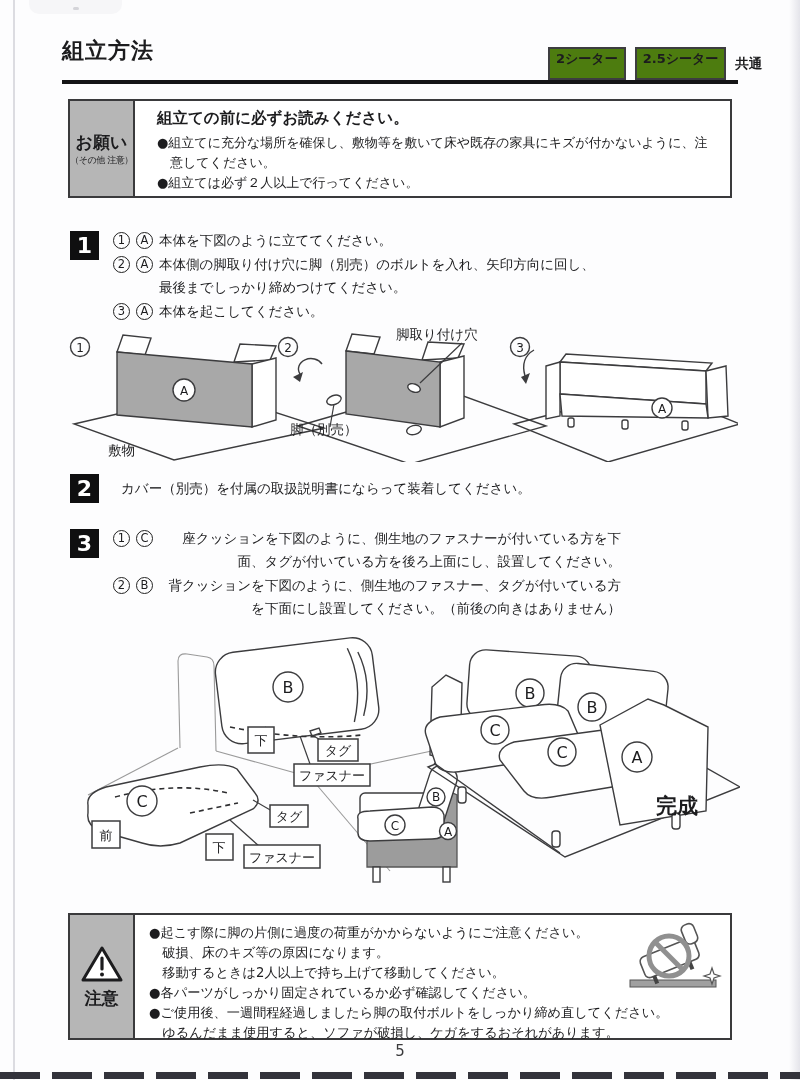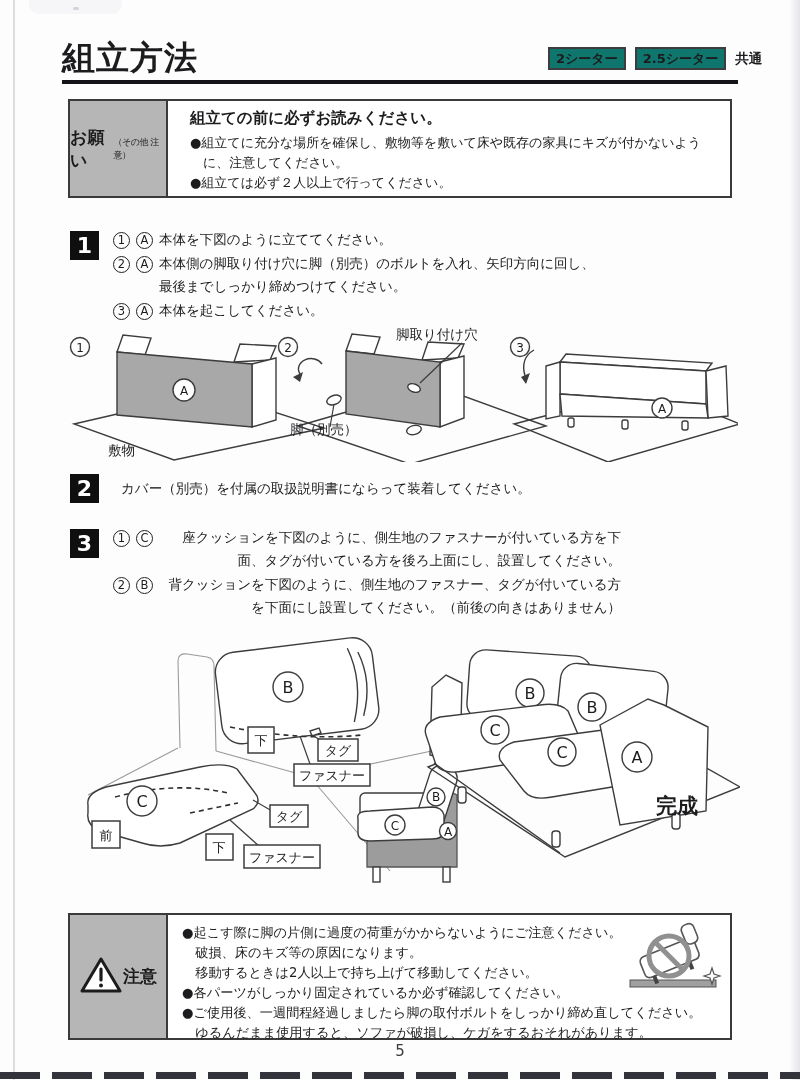--- a/index.html
+++ b/index.html
@@ -11,47 +11,47 @@
   }
   
   .edge-left  { position:absolute; left:13px; top:0; width:2px; height:100%; background:#dcdce1; }
   .edge-right { position:absolute; right:0; top:0; width:11px; height:100%;
                 background:linear-gradient(to right,#fdfdfe,#e4e4ea); }
   .top-tab { position:absolute; left:29px; top:-11px; width:93px; height:25px;
              background:#f6f6f8; border-radius:10px; }
   .top-tab-notch { position:absolute; left:44px; top:18px; width:6px; height:3px; background:#d4d4d9; border-radius:2px; }
 
   
-  .page-title { position:absolute; left:62px; top:36px; font-size:33px; font-weight:bold; letter-spacing:1px; }
+  .page-title { position:absolute; left:62px; top:36px; font-size:22px; font-weight:bold; letter-spacing:1px; }
   .title-rule { position:absolute; left:62px; top:80px; width:676px; height:4px; background:#141416; }
   .tag-row { position:absolute; left:548px; top:47px; display:flex; align-items:center; gap:9px; }
-  .seat-tag { border:2px solid #3d3d40; background:#0f766e; font-size:13px; font-weight:600; padding:1px 6px 0; }
+  .seat-tag { border:2px solid #3d3d40; background:#4d7c0f; font-size:13px; font-weight:600; padding:1px 6px 10px; }
   .common-tag { font-size:13.5px; font-weight:bold; }
 
   
   .framed { position:absolute; border:2px solid #3a3a3c; background:#fff; display:flex; }
-  .side-cell { width:98px; background:#b6b6b6; border-right:2px solid #3a3a3c;
-               display:flex; flex-direction:row; align-items:center; justify-content:center; }
+  .side-cell { width:65px; background:#b6b6b6; border-right:2px solid #3a3a3c;
+               display:flex; flex-direction:column; align-items:center; justify-content:center; }
   .side-label { font-size:17px; font-weight:bold; }
   .side-sublabel { font-size:9px; margin-top:0; letter-spacing:-0.5px; }
   .request-box { left:68px; top:99px; width:664px; height:99px; }
   .rb-main { flex:1; padding:7px 12px 6px 22px; }
   .rb-heading { font-size:15.5px; font-weight:bold; margin-bottom:4px; }
   .rb-bullet { font-size:13px; line-height:1.52; padding-left:1em; text-indent:-1em; }
 
   
   .step-badge { position:absolute; width:29px; height:29px; background:#0f0f10; color:#fff;
                 display:flex; align-items:center; justify-content:center;
                 font-size:22px; font-weight:bold; }
   .step-items { position:absolute; }
   .sitem { display:flex; gap:6px; font-size:13.5px; line-height:1.7; margin-bottom:1px; }
   .circ { flex:none; display:inline-flex; width:17px; height:17px; margin-top:3px;
           border:1.3px solid #222; border-radius:50%;
           align-items:center; justify-content:center; font-size:11.5px; }
-  .sitem-text { display:block;font-family:Liberation Serif, serif; }
+  .sitem-text { display:block; }
   .step2-text { position:absolute; left:121px; top:480px; font-size:13.5px; }
   .w1 { max-width:436px; }
   .w3 { max-width:462px;text-align:right; }
 
   
   .caution-box { left:68px; top:913px; width:664px; height:127px; }
   .cb-main { flex:1; position:relative; padding:8px 8px 6px 14px; }
   .cline { font-size:13.2px; line-height:1.52; }
   .ind { padding-left:1em; }
   .cb-art { position:absolute; right:6px; top:3px; }

